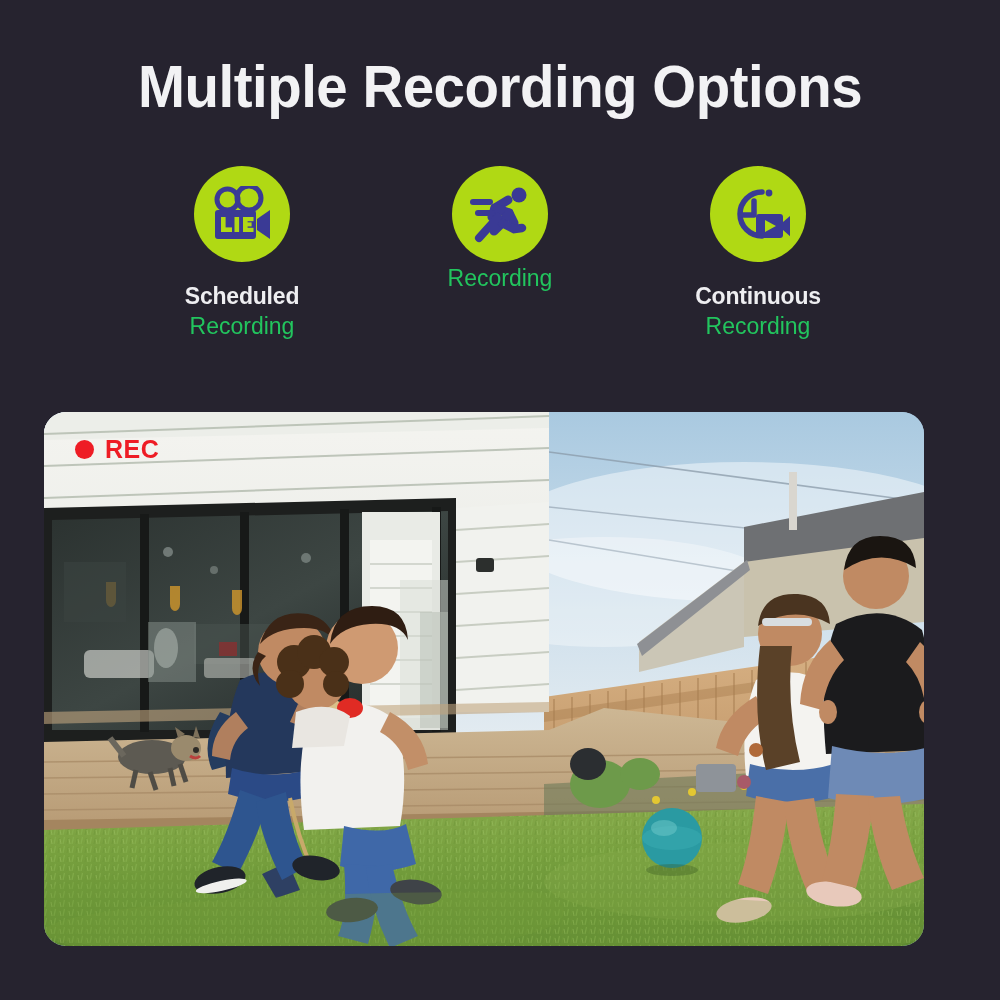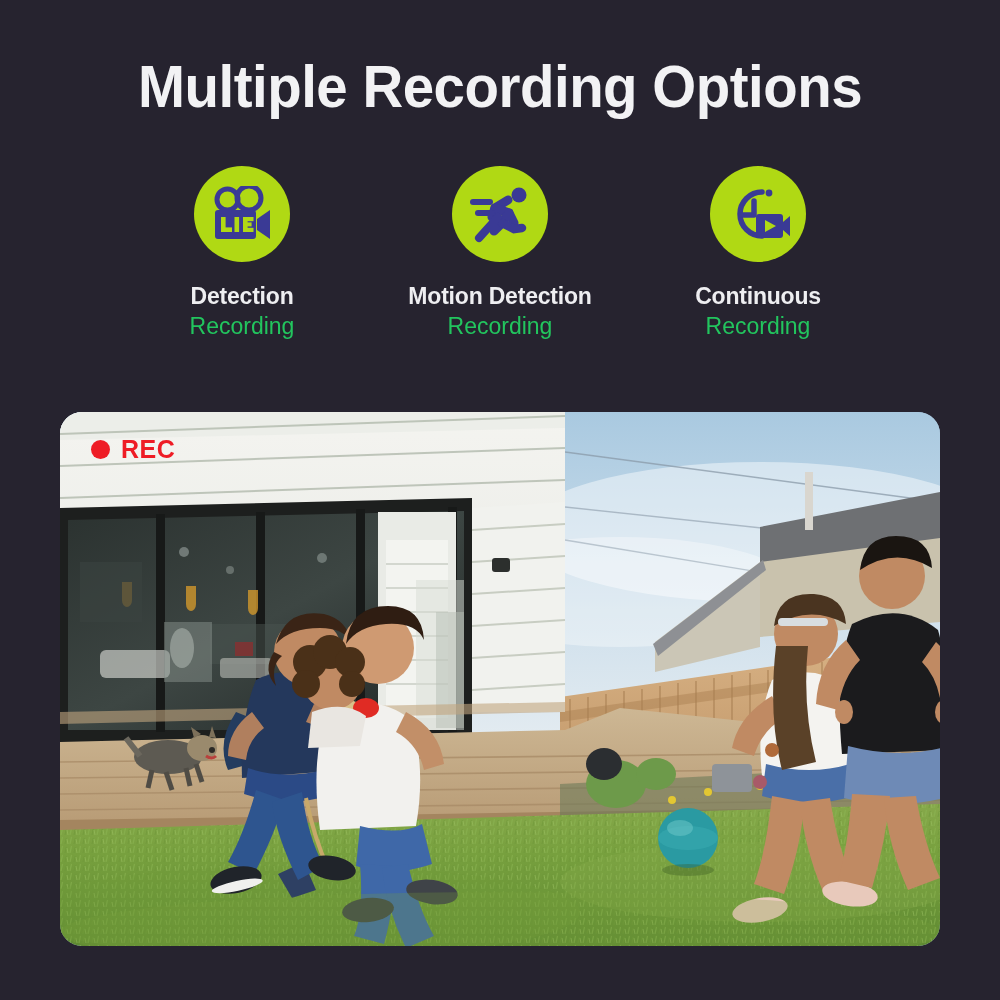--- a/index.html
+++ b/index.html
@@ -76,21 +76,21 @@
     color: #22c55e;
     font-size: 23px;
     font-weight: 300;
     line-height: 1.12;
     white-space: nowrap;
   }
 
   
   .photo {
     position: absolute;
-    left: 60px;
+    left: 44px;
     top: 412px;
     width: 880px;
     height: 534px;
     border-radius: 22px;
     overflow: hidden;
     background: #9fc0d8;
   }
   .photo svg { display: block; }
 
   .rec {
@@ -140,42 +140,41 @@
                 <rect x="23.5" y="31" width="4.6" height="15"></rect>
                 <rect x="32" y="31" width="10.5" height="4.2"></rect>
                 <rect x="32" y="36.4" width="8.6" height="4"></rect>
                 <rect x="32" y="41.8" width="10.5" height="4.2"></rect>
                 <rect x="32" y="31" width="4.6" height="15"></rect>
               </g>
             </g>
           </svg>
         </span>
       </div>
-      <div class="feat-title">Detection</div>
+      <div class="feat-title">Scheduled</div>
       <div class="feat-sub">Recording</div>
     </div>
 
     <div class="feature">
       <div class="badge">
         <span>
           <svg width="64" height="60" viewBox="0 0 64 60">
             <g fill="#3a3a95" stroke="#3a3a95" stroke-linecap="round">
               <circle cx="51" cy="11" r="7.5" stroke="none"></circle>
               <path d="M40 16 L27 24 L24 33" fill="none" stroke-width="9"></path>
               <path d="M27 24 L41 29 L46 39" fill="none" stroke-width="9"></path>
               <path d="M41 29 L34 39 L26 47" fill="none" stroke-width="9"></path>
               <path d="M34 39 L46 45 L54 44" fill="none" stroke-width="8.5"></path>
               <path d="M30 33 L11 54" fill="none" stroke-width="8"></path>
               <path d="M5 18 L22 18" fill="none" stroke-width="6"></path>
               <path d="M10 29 L24 29" fill="none" stroke-width="6"></path>
             </g>
           </svg>
         </span>
       </div>
-      <div class="feat-title">Motion Detection</div>
       <div class="feat-sub">Recording</div>
     </div>
 
     <div class="feature">
       <div class="badge">
         <span>
           <svg width="64" height="60" viewBox="0 0 64 60">
             <g fill="#3a3a95">
               <path d="M36 8 A22 22 0 1 0 36 52" fill="none" stroke="#3a3a95" stroke-width="5.5" stroke-linecap="round"></path>
               <circle cx="43" cy="9" r="3.4"></circle>

